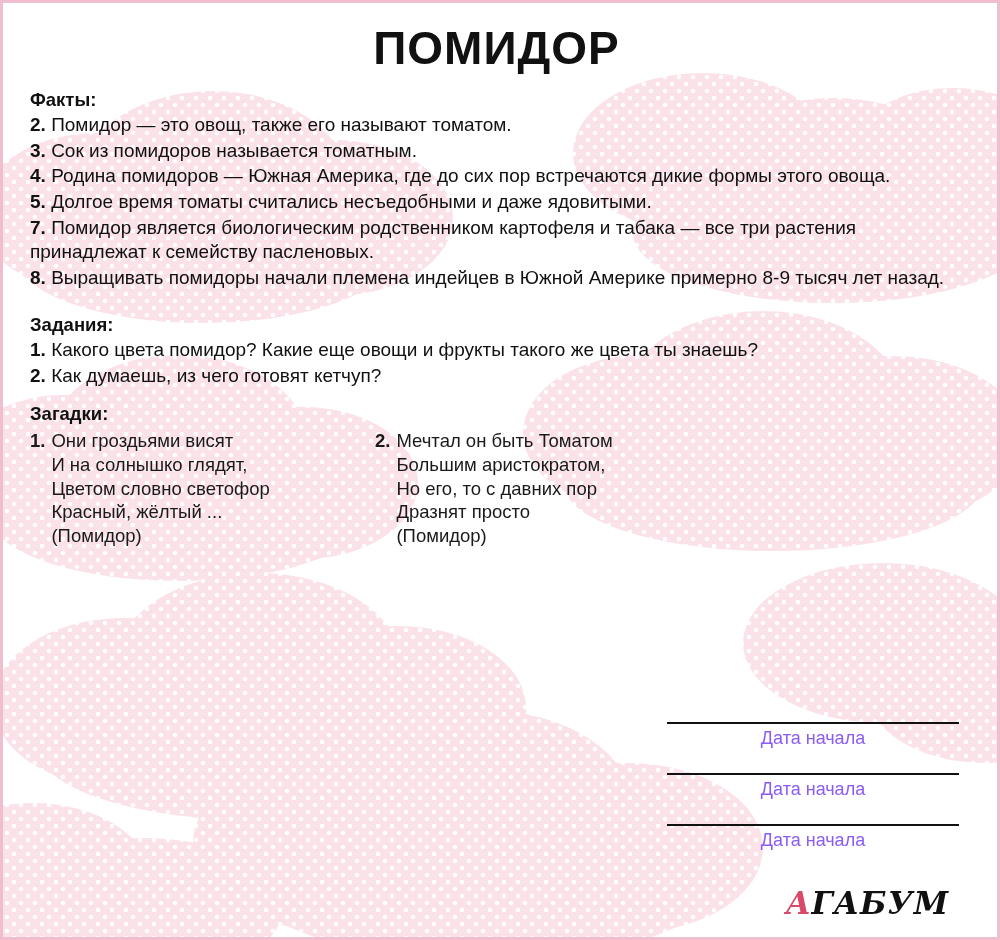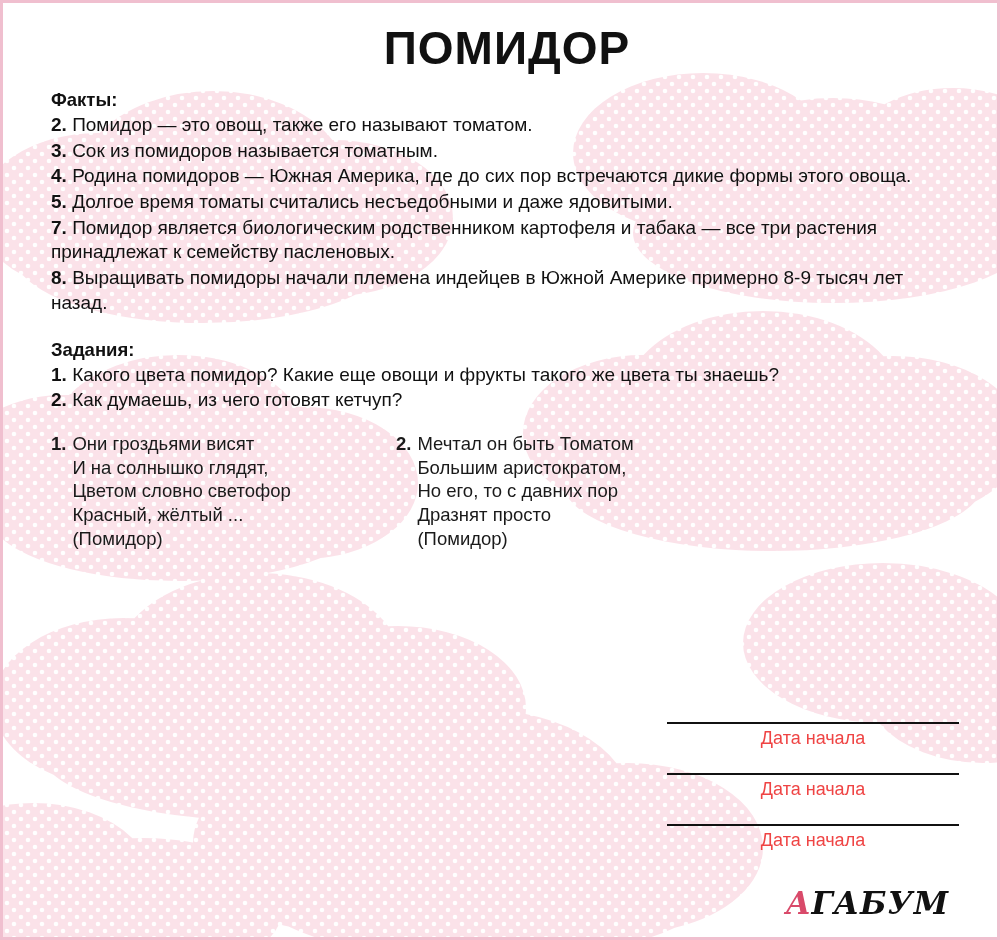--- a/index.html
+++ b/index.html
@@ -30,21 +30,21 @@
     position: absolute;
     left: 0; top: 0;
     width: 1000px; height: 940px;
     z-index: 0;
     pointer-events: none;
   }
 
   #content {
     position: relative;
     z-index: 2;
-    padding: 14px 34px 0 48px;
+    padding: 14px 34px 0 27px;
     box-sizing: border-box;
     height: 100%;
   }
 
   .title {
     text-align: center;
     font-size: 46px;
     font-weight: bold;
     letter-spacing: 1px;
     margin: 4px 0 14px 0;
@@ -108,21 +108,21 @@
     margin-bottom: 24px;
   }
   .date-rule {
     border-bottom: 2px solid #111;
     height: 0;
     margin-bottom: 4px;
   }
   .date-label {
     text-align: center;
     font-size: 18px;
-    color: #ef4444;
+    color: #8b5cf6;
   }
   .date-row:last-child { margin-bottom: 0; }
 
   
   .logo {
     position: absolute;
     right: 48px;
     bottom: 16px;
     z-index: 3;
     font-family: "DejaVu Serif", serif;
@@ -230,20 +230,21 @@
         <span>Какого цвета помидор? Какие еще овощи и фрукты такого же цвета ты знаешь?</span>
       </li>
       <li>
         <span class="num">2.</span>
         <span>Как думаешь, из чего готовят кетчуп?</span>
       </li>
     </ul>
 
     <div class="gap-small"></div>
 
+    <div class="section-head">Загадки:</div>
     <div class="riddles">
 
       <div class="riddle">
         <span class="riddle-num">1.</span>
         <div class="riddle-lines">
           <div>Они гроздьями висят</div>
           <div>И на солнышко глядят,</div>
           <div>Цветом словно светофор</div>
           <div>Красный, жёлтый ...</div>
           <div>(Помидор)</div>

